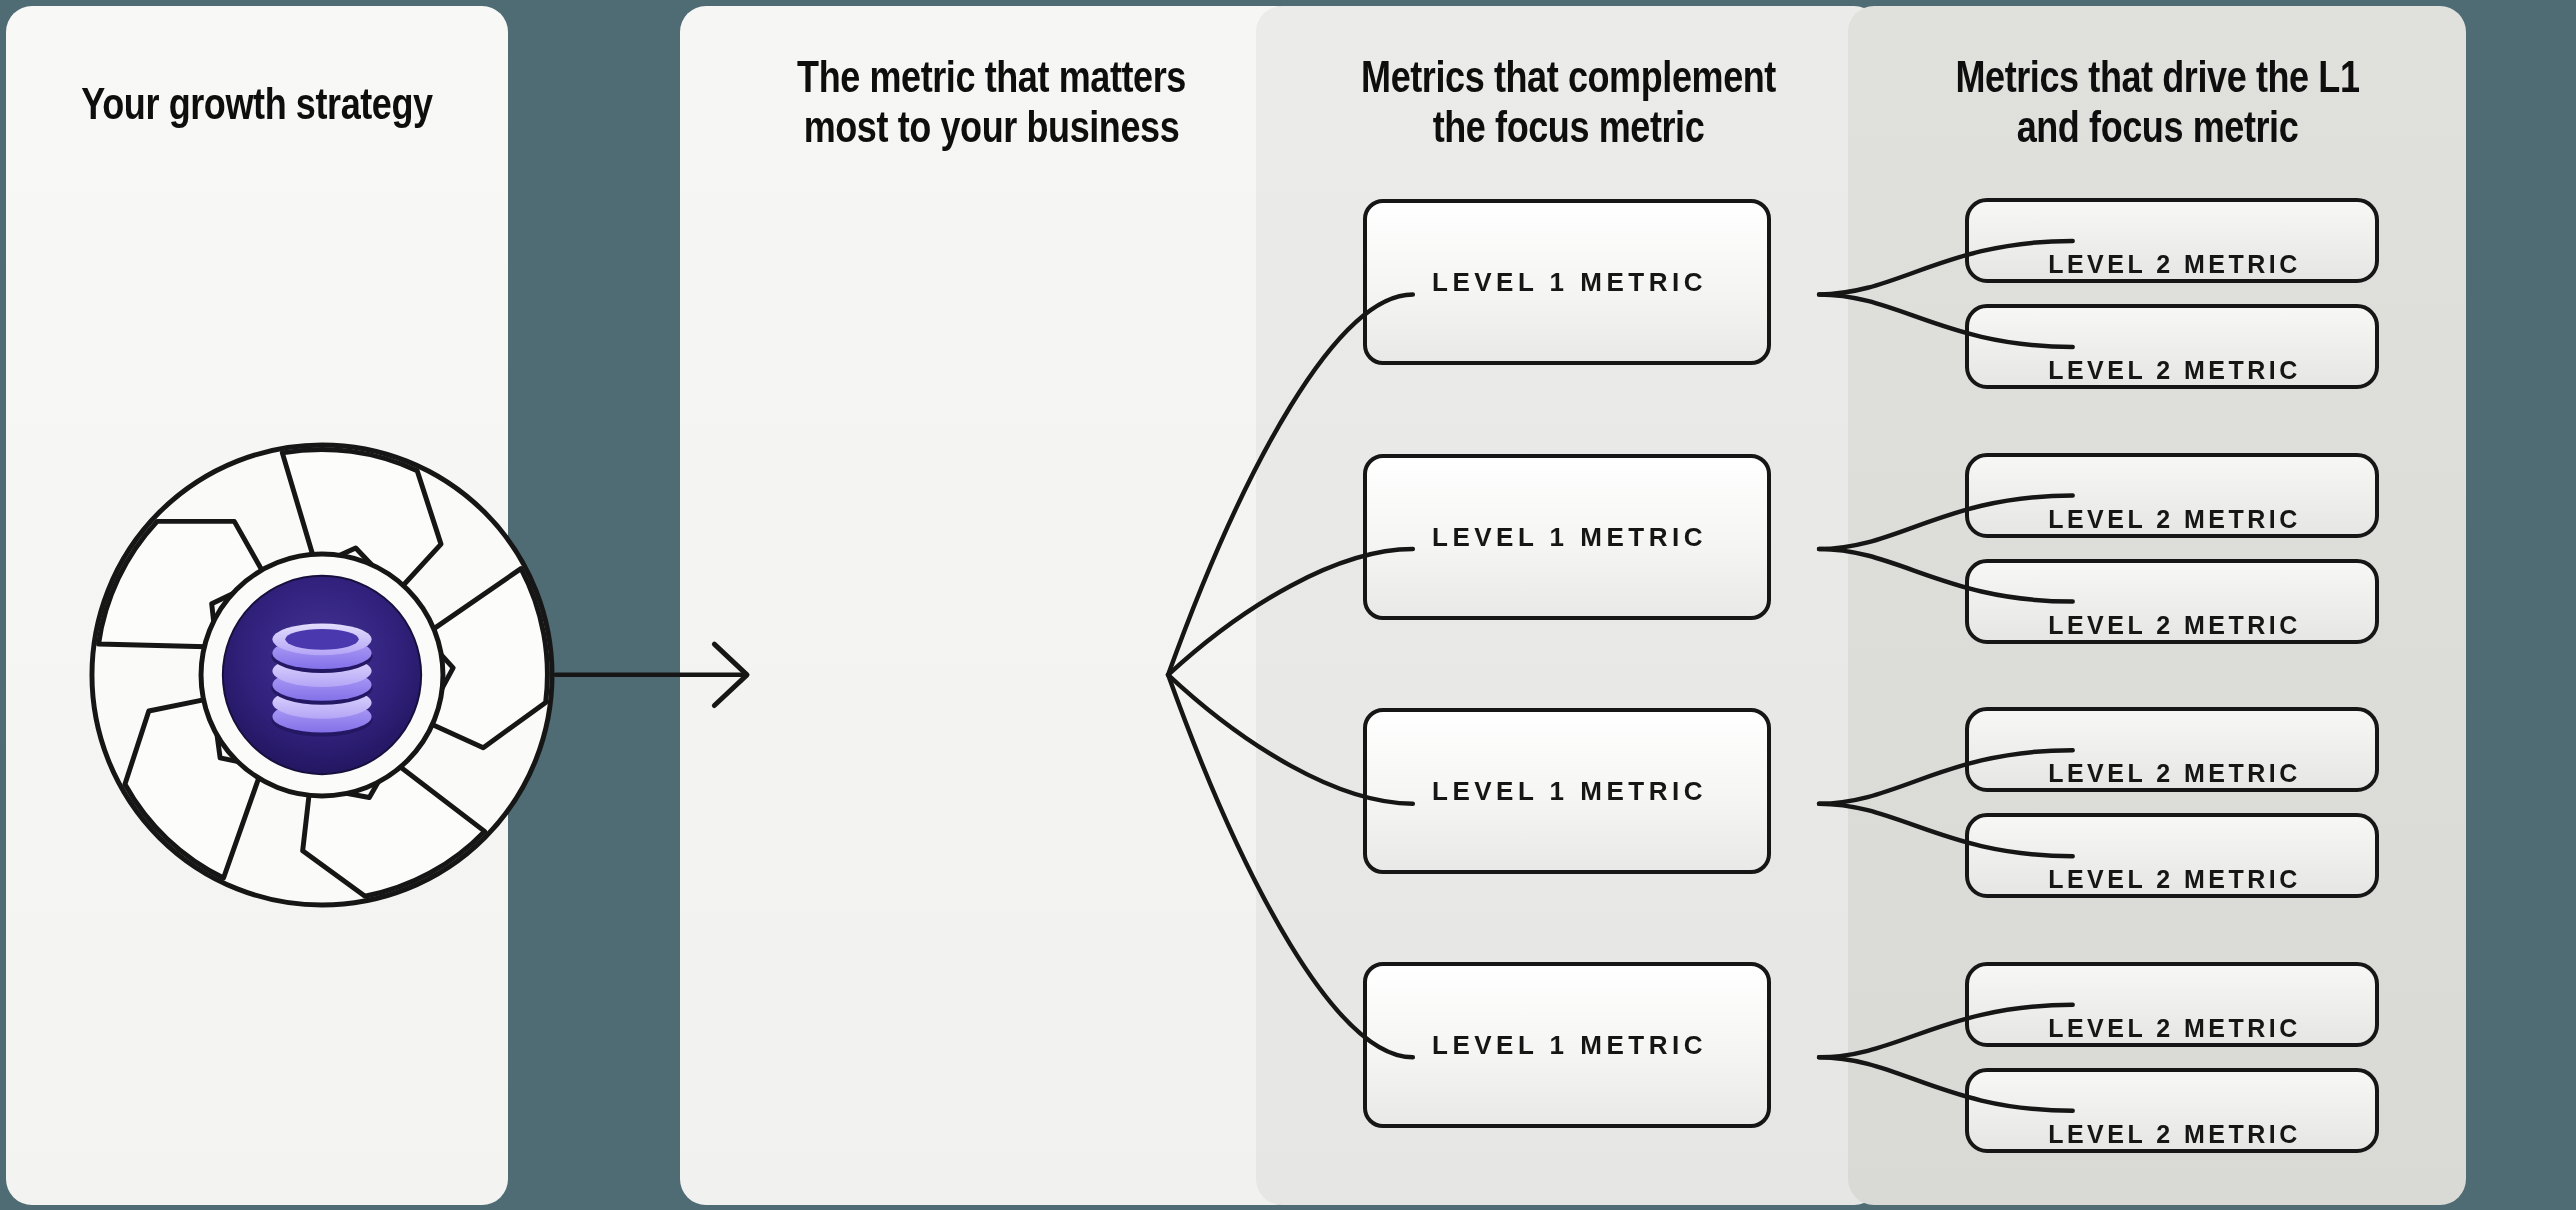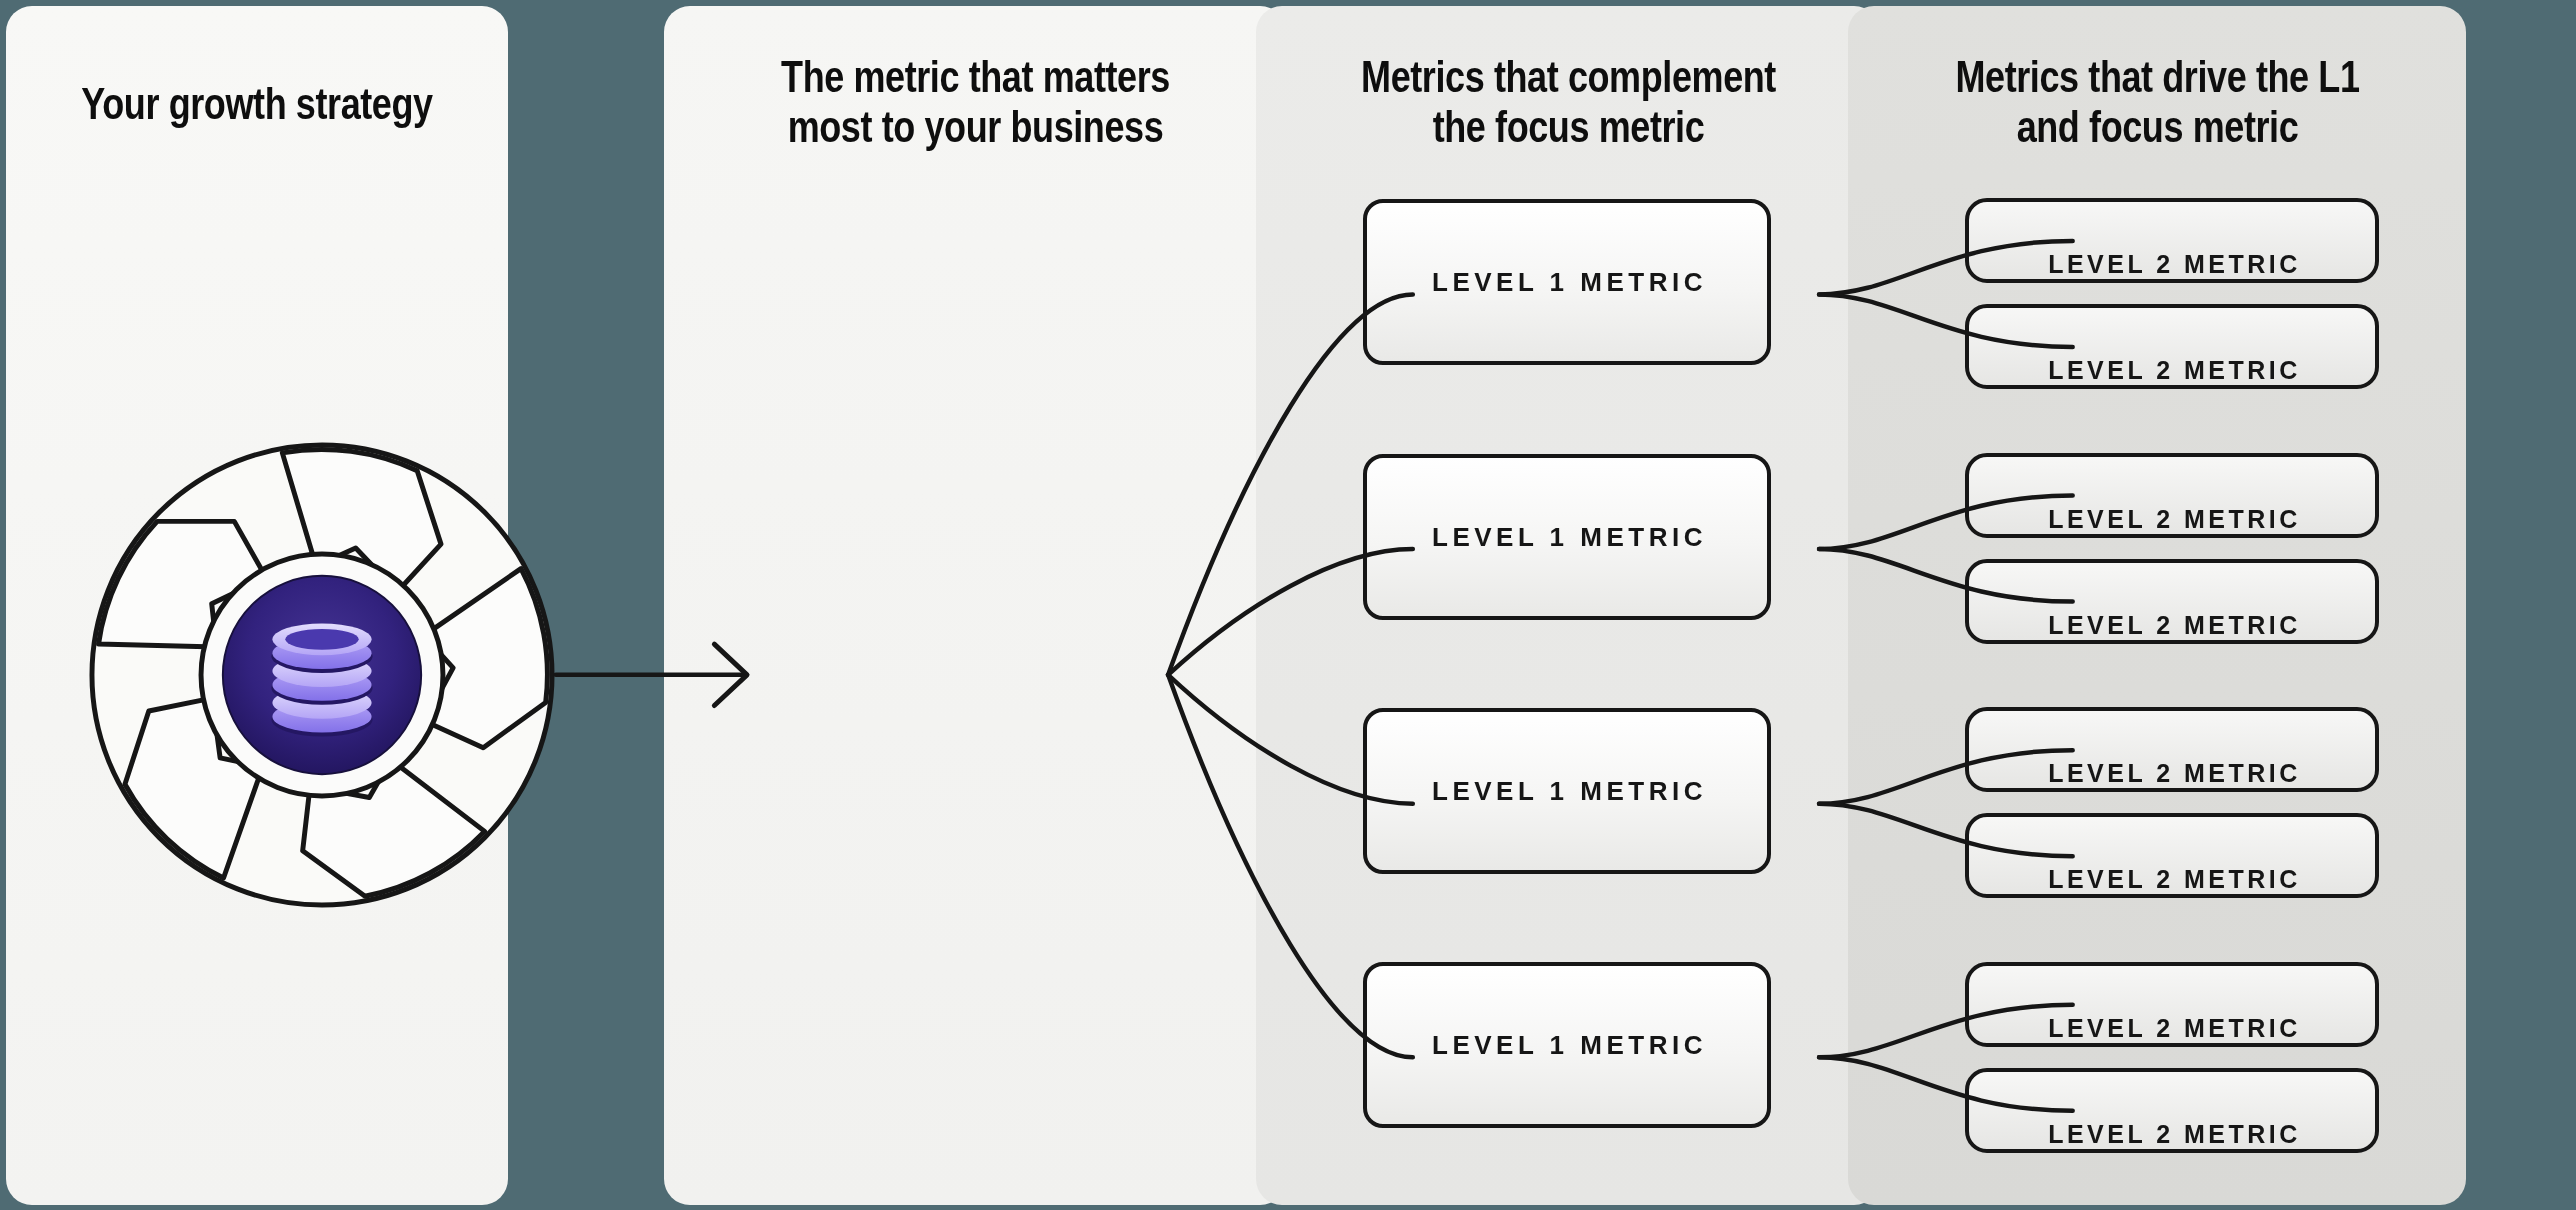--- a/index.html
+++ b/index.html
@@ -11,21 +11,21 @@
   }
   .canvas{position:relative;width:2576px;height:1211px;background:#4f6b73;}
 
   
   .panel{
     position:absolute;top:6px;height:1199px;
     border-radius:26px;
     z-index:1;
   }
   .panel-1{left:6px;width:502px;background:linear-gradient(180deg,#f8f8f6 0%,#f3f3f1 100%);}
-  .panel-2{left:664px;width:622px;background:linear-gradient(180deg,#f6f6f4 0%,#f1f1ef 100%);}
+  .panel-2{left:680px;width:622px;background:linear-gradient(180deg,#f6f6f4 0%,#f1f1ef 100%);}
   .panel-3{left:1256px;width:624px;background:linear-gradient(180deg,#ebebe9 0%,#e6e6e4 100%);}
   .panel-4{left:1848px;width:618px;background:linear-gradient(180deg,#e0e0dd 0%,#d9d9d6 100%);}
 
   .panel h2{
     margin:46px auto 0;
     max-width:575px;
     text-align:center;
     font-size:45px;
     line-height:50px;
     font-weight:700;

